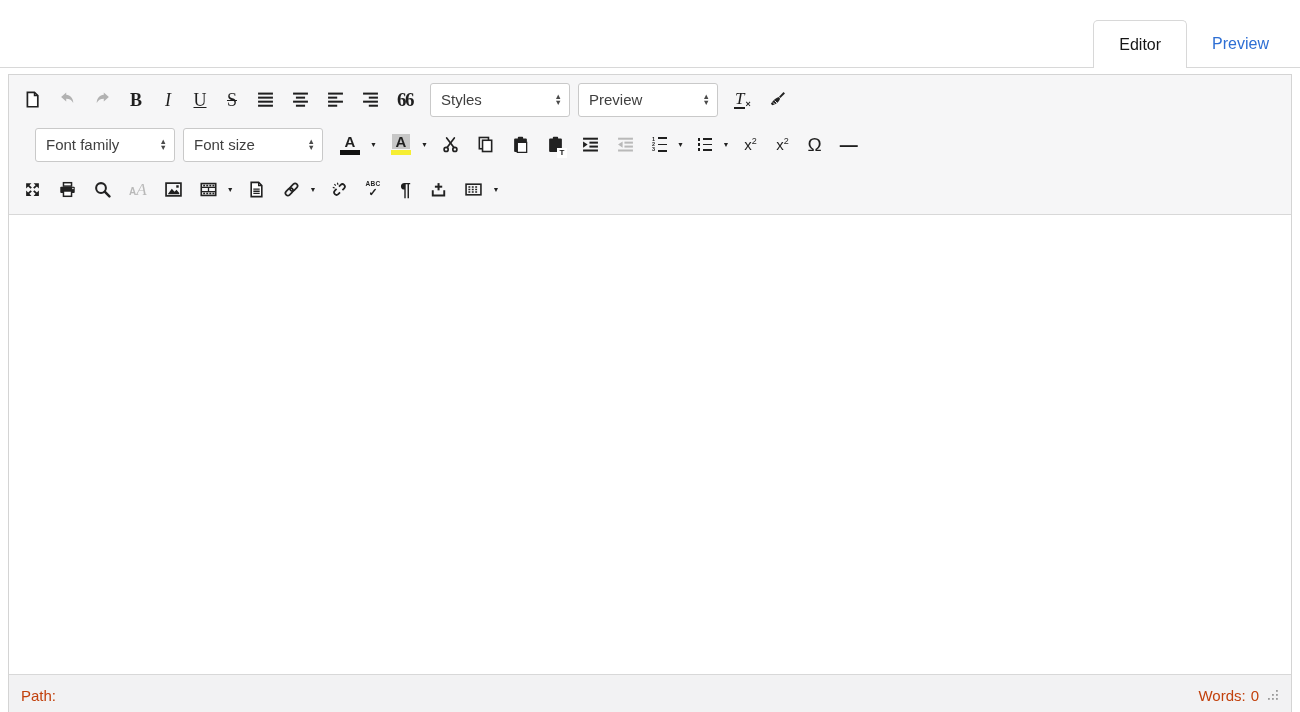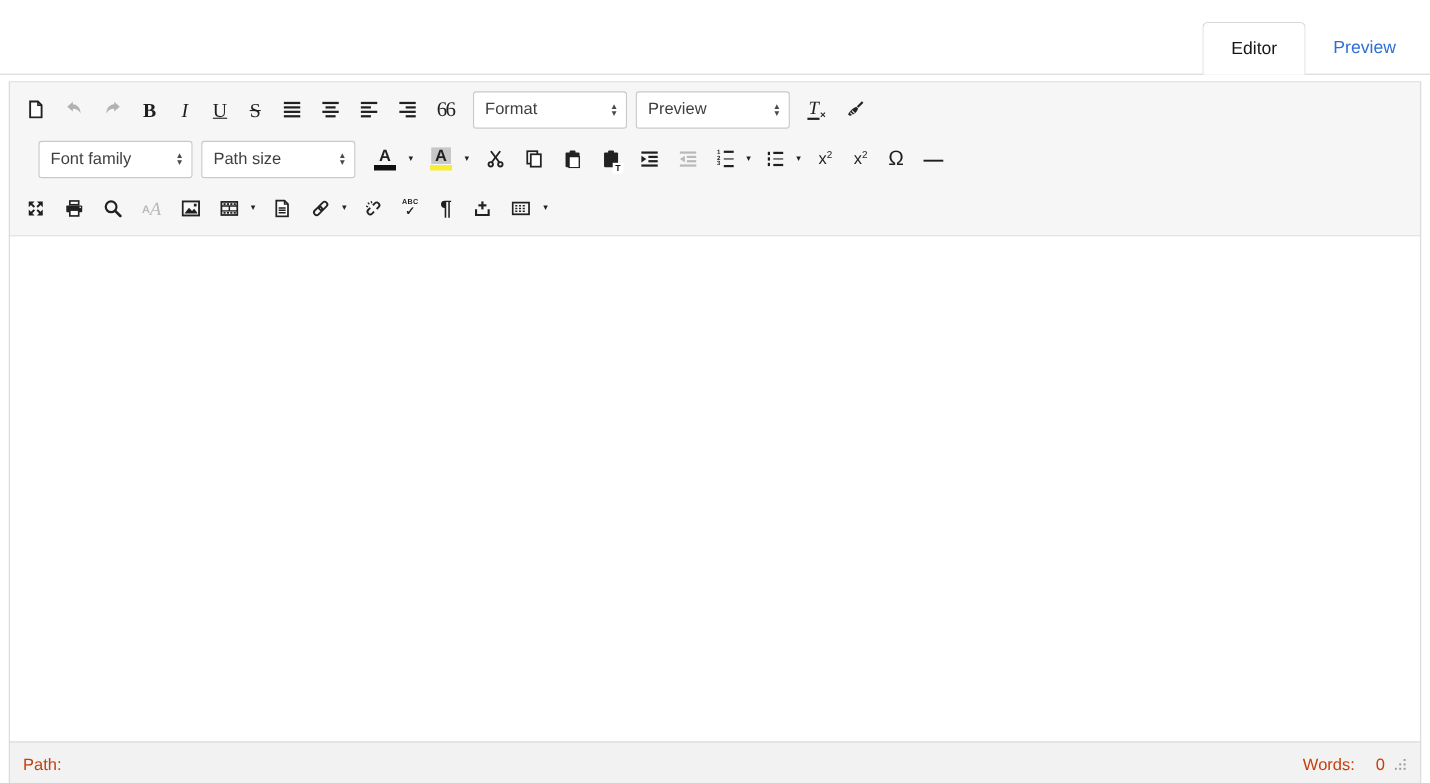--- a/index.html
+++ b/index.html
@@ -37,21 +37,21 @@
     color:#1f1f1f; cursor:pointer; background:transparent; border:none;
     position:relative; flex:none;
   }
   .tbtn svg { display:block; }
 
   .glyph-serif { font-family:"Liberation Serif", serif; font-size:18px; line-height:1; }
   .g-bold { font-weight:700; }
   .g-italic { font-style:italic; }
   .g-underline { text-decoration:underline; }
   .g-strike { text-decoration:line-through; }
-  .g-quote { font-weight:400; font-size:19px; letter-spacing:-1.5px; }
+  .g-quote { font-weight:700; font-size:19px; letter-spacing:-1.5px; }
   .g-big { font-size:19px; line-height:1; }
   .g-hr { font-weight:700; font-size:18px; line-height:1; }
   .g-para { font-size:19px; font-weight:600; line-height:1; }
 
   .caret { font-size:7px; color:#222; margin:0 5px 0 1px; flex:none; }
 
   .disabled { color:#b5b5b5 !important; }
 
   
   .tsel {
@@ -108,21 +108,21 @@
   }
 
   
   .content { height:459px; background:#fff; cursor:text; }
   .statusbar {
     height:42px; background:#f2f2f3; border-top:1px solid #d8d8d8;
     display:flex; align-items:center; justify-content:space-between;
     padding:0 12px; font-size:15px; color:#c2410c;
   }
   .words { display:flex; align-items:center; }
-  .words .wl { margin-right:19px; }
+  .words .wl { margin-right:5px; }
   .grip { margin-left:9px; display:flex; align-items:flex-end; cursor:se-resize; }
 </style>
 </head>
 <body>
 
 <div class="tabbar">
   <div class="tab active">Editor</div>
   <div class="tab">Preview</div>
 </div>
 
@@ -180,21 +180,21 @@
         <svg width="17" height="17" viewBox="0 0 16 16" fill="#1f1f1f">
             <rect x="1" y="1.5" width="14" height="1.9"></rect>
             <rect x="6.4" y="5.3" width="8.6" height="1.9"></rect>
             <rect x="1" y="9.1" width="14" height="1.9"></rect>
             <rect x="6.4" y="12.9" width="8.6" height="1.9"></rect>
           </svg>
       </span>
       <span class="tbtn glyph-serif g-quote">66</span>
 
       <span class="tsel" style="margin-left:8px;">
-        <span>Format</span>
+        <span>Styles</span>
         <span class="updown">
             <span>▲</span>
             <span>▼</span>
           </span>
       </span>
       <span class="tsel">
         <span>Preview</span>
         <span class="updown">
             <span>▲</span>
             <span>▼</span>
@@ -220,21 +220,21 @@
 
     <div class="trow">
       <span class="tsel" style="margin-left:20px;">
         <span>Font family</span>
         <span class="updown">
             <span>▲</span>
             <span>▼</span>
           </span>
       </span>
       <span class="tsel">
-        <span>Path size</span>
+        <span>Font size</span>
         <span class="updown">
             <span>▲</span>
             <span>▼</span>
           </span>
       </span>
 
       <span class="tbtn" style="margin-left:7px;">
         <span class="colwrap">
           <span class="colA">A</span>
           <span class="colbar" style="background:#111;"></span>

